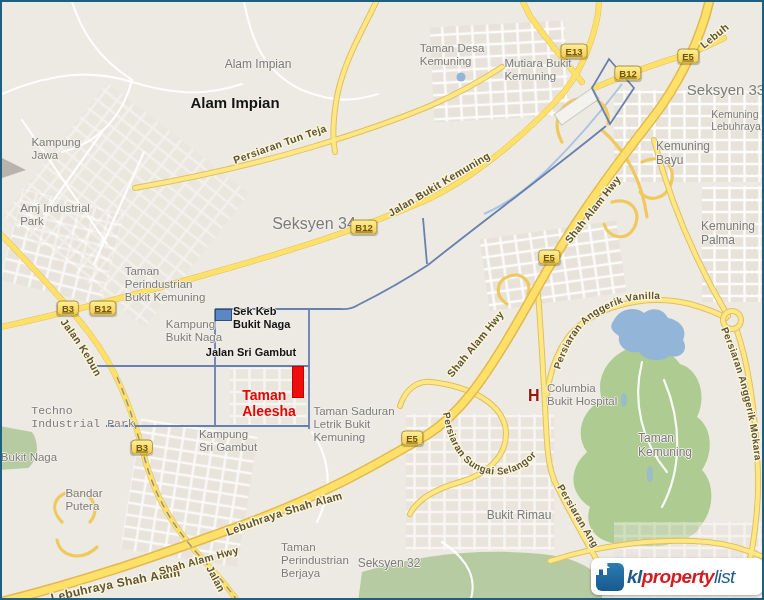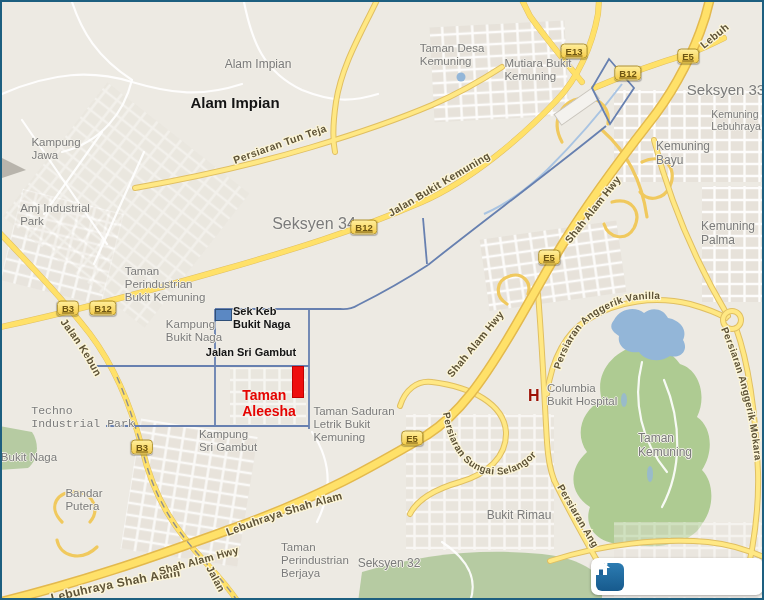--- a/index.html
+++ b/index.html
@@ -323,14 +323,17 @@
     </div>
 
   <div id="wm">
     <div class="wicon">
       <svg width="20" height="20" viewBox="0 0 20 20">
         <path d="M10 2 L19 10 H16 V17 H4 V10 H1 Z" fill="#ffffff"></path>
         <rect x="14" y="3" width="2.4" height="4" fill="#ffffff"></rect>
         <rect x="8" y="11.5" width="4" height="5.5" fill="#1d6096"></rect>
       </svg>
     </div>
+    <div class="wtext">
+      <span class="kl">kl</span><span class="prop">property</span><span class="lst">list</span>
+    </div>
   </div>
 </div>
 
 </body></html>

